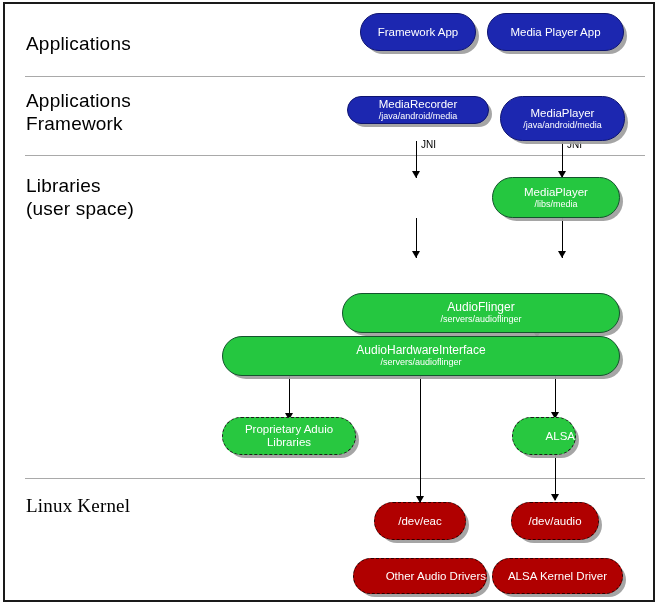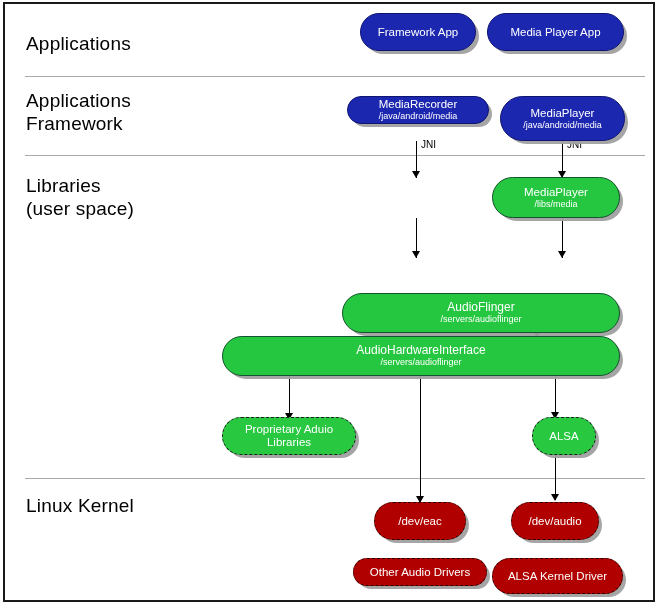--- a/index.html
+++ b/index.html
@@ -108,21 +108,21 @@
   <div class="divider" style="left:25px; top:478px; width:620px;"></div>
 
   <div class="layer-label" style="left:26px; top:32px;">Applications</div>
 
   <div class="layer-label" style="left: 26px; top: 89px; white-space: pre-line;">Applications
 Framework</div>
 
   <div class="layer-label" style="left: 26px; top: 174px; white-space: pre-line;"> Libraries
 (user space)</div>
 
-  <div class="layer-label" style="left:26px; top:494px;">Linux Kernel</div>
+  <div class="layer-label" style="left:26px; top:494px;font-family:Liberation Serif, serif;">Linux Kernel</div>
 
   <div class="conn" style="left:416px; top:141px; height:37px;"></div>
   <div class="arrowhead" style="left:412px; top:171px;"></div>
   <div class="edge-label" style="left:421px; top:139px;">JNI</div>
 
   <div class="conn" style="left:562px; top:141px; height:37px;"></div>
   <div class="arrowhead" style="left:558px; top:171px;"></div>
   <div class="edge-label" style="left:567px; top:139px;">JNI</div>
 
   <div class="conn" style="left:416px; top:218px; height:40px;"></div>
@@ -178,33 +178,33 @@
   <div class="node green big" style="left:222px; top:336px; width:398px; height:40px;">
     <span class="title">AudioHardwareInterface</span>
     <span class="sub">/servers/audioflinger</span>
   </div>
 
   <div class="node green2" style="left:222px; top:417px; width:134px; height:38px;">
     <span class="title" style="white-space: pre-line;">Proprietary Aduio
 Libraries</span>
   </div>
 
-  <div class="node green2" style="left:532px; top:417px; width:64px; height:38px;">
+  <div class="node green2" style="left:512px; top:417px; width:64px; height:38px;align-items:flex-end;">
     <span class="title">ALSA</span>
   </div>
 
   <div class="node red" style="left:511px; top:502px; width:88px; height:38px;">
     <span class="title">/dev/audio</span>
   </div>
 
   <div class="node red" style="left:374px; top:502px; width:92px; height:38px;">
     <span class="title">/dev/eac</span>
   </div>
 
-  <div class="node red" style="left:353px; top:558px; width:134px; height:28px;">
+  <div class="node red" style="left:353px; top:558px; width:134px; height:36px;align-items:flex-end;">
     <span class="title">Other Audio Drivers</span>
   </div>
 
   <div class="node red" style="left:492px; top:558px; width:131px; height:36px;">
     <span class="title">ALSA Kernel Driver</span>
   </div>
 
 </div>
 
 </body></html>

